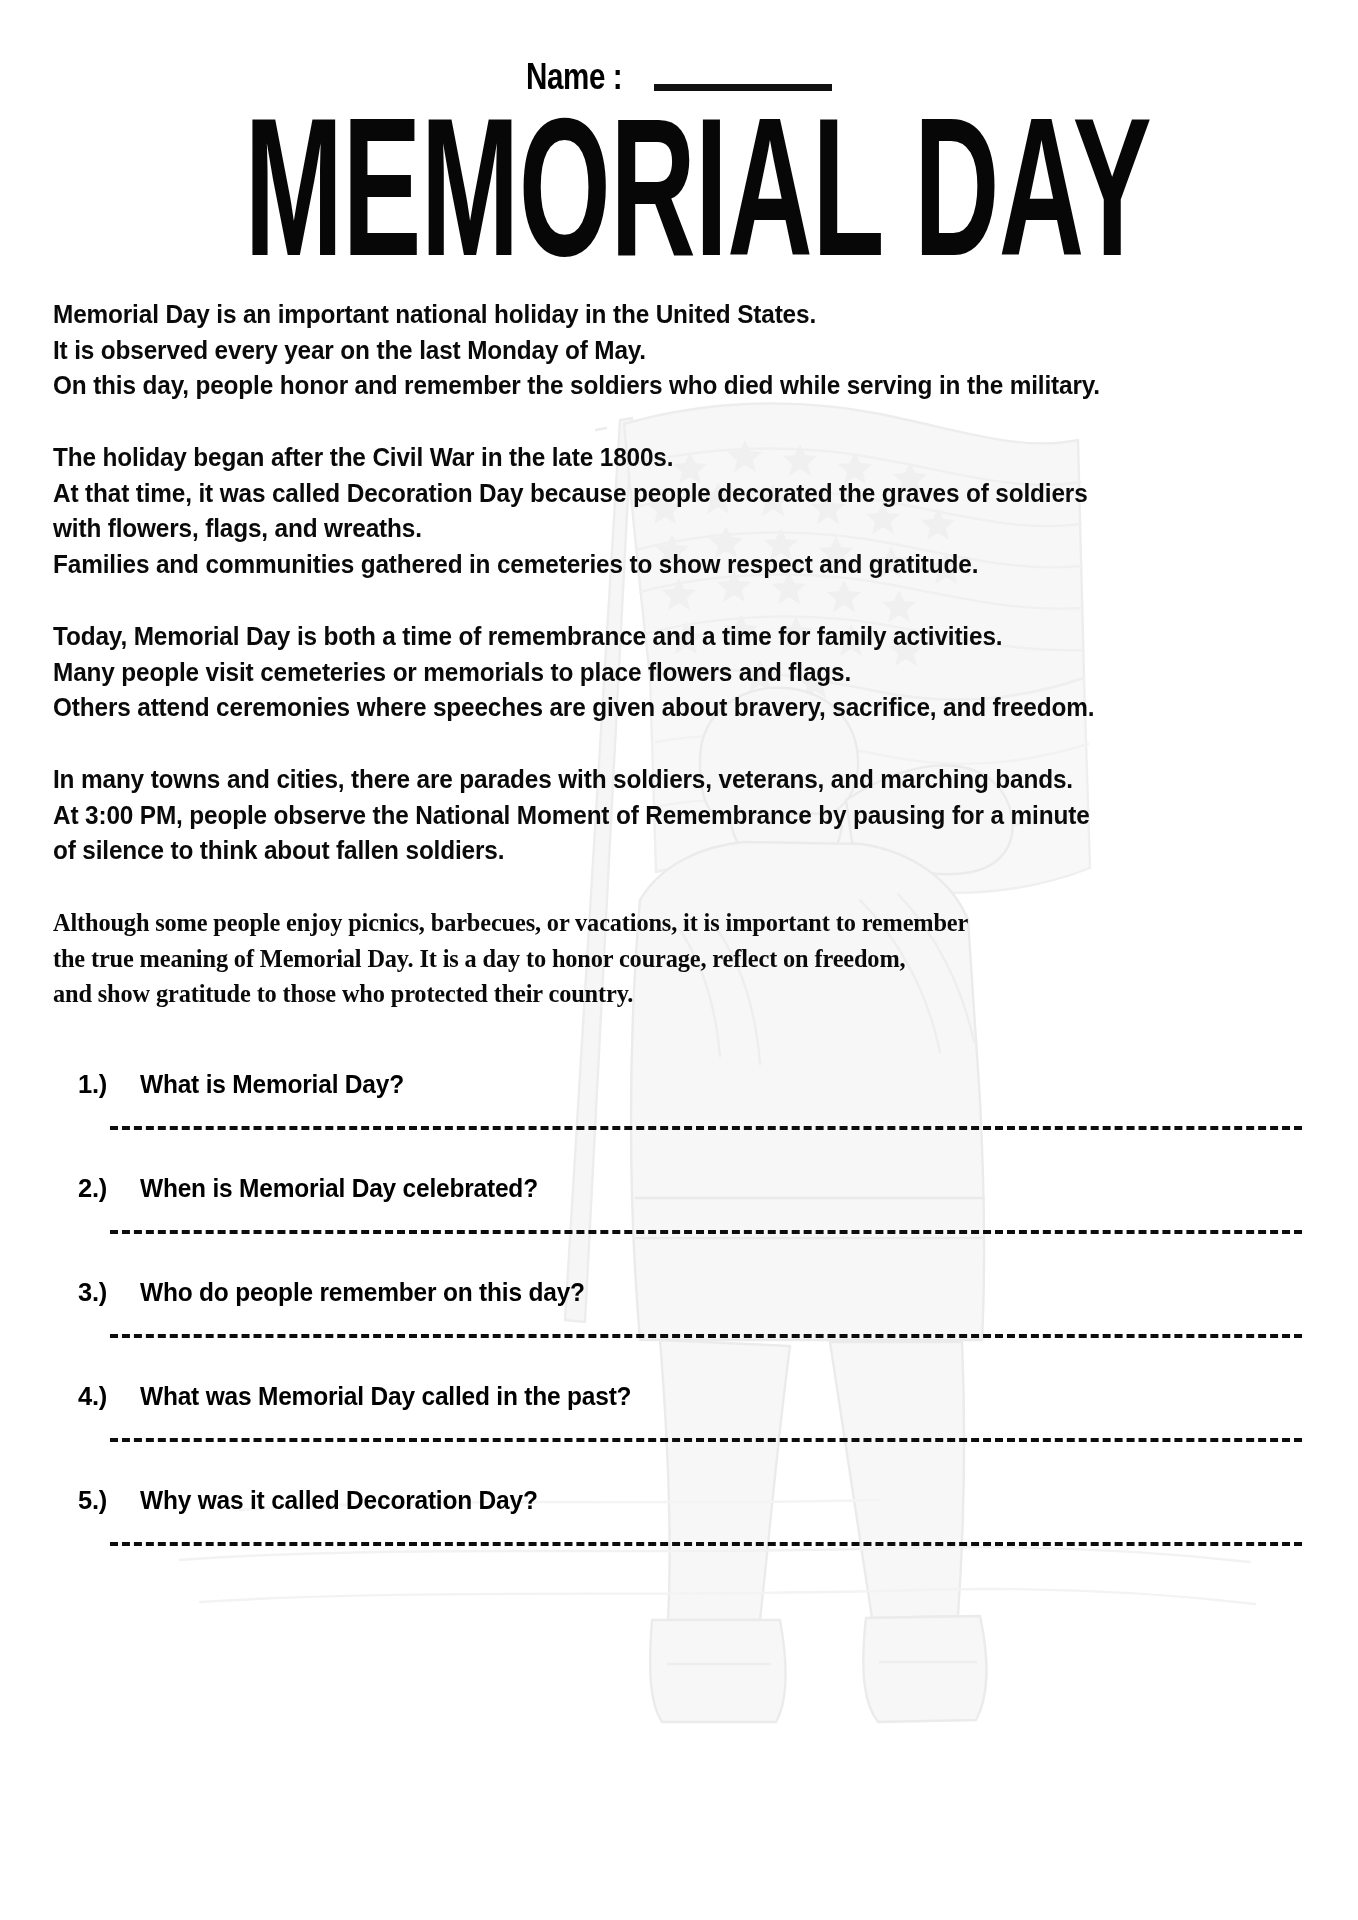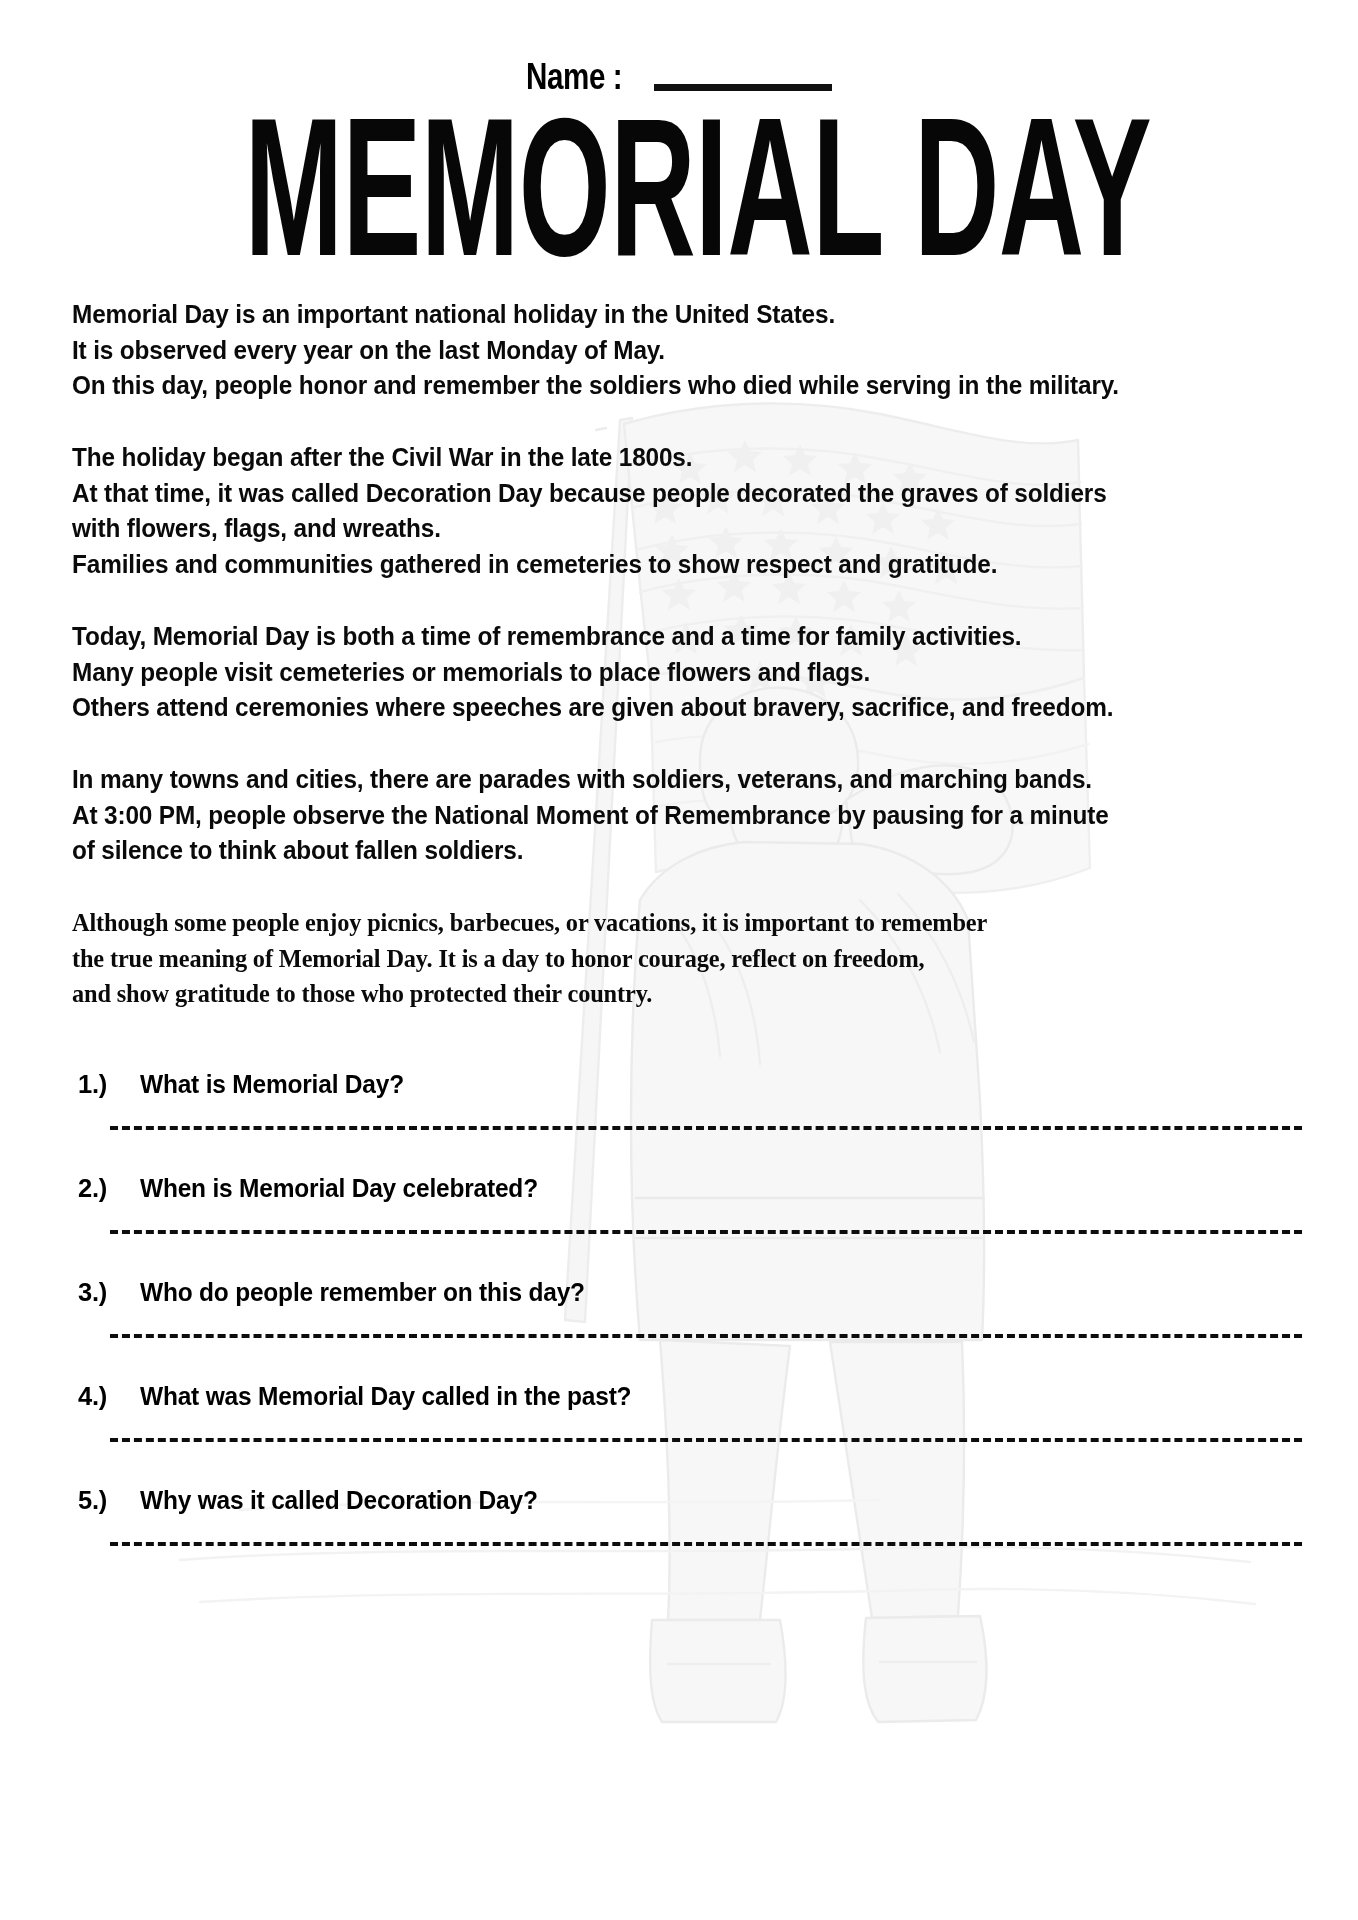--- a/index.html
+++ b/index.html
@@ -80,21 +80,21 @@
     letter-spacing: -1px;
     transform: scaleX(0.64) scaleY(1.06);
     transform-origin: center top;
     white-space: nowrap;
     color: #070707;
   }
 
   
   .body {
     margin-top: 40px;
-    padding: 0 56px 0 72px;
+    padding: 0 56px 0 53px;
   }
   .para {
     margin: 0 0 36px 0;
   }
   .para:last-child { margin-bottom: 0; font-family: Liberation Serif, serif; }
   .line {
     font-size: 25.5px;
     font-weight: bold;
     line-height: 1.40;
     letter-spacing: -0.15px;

